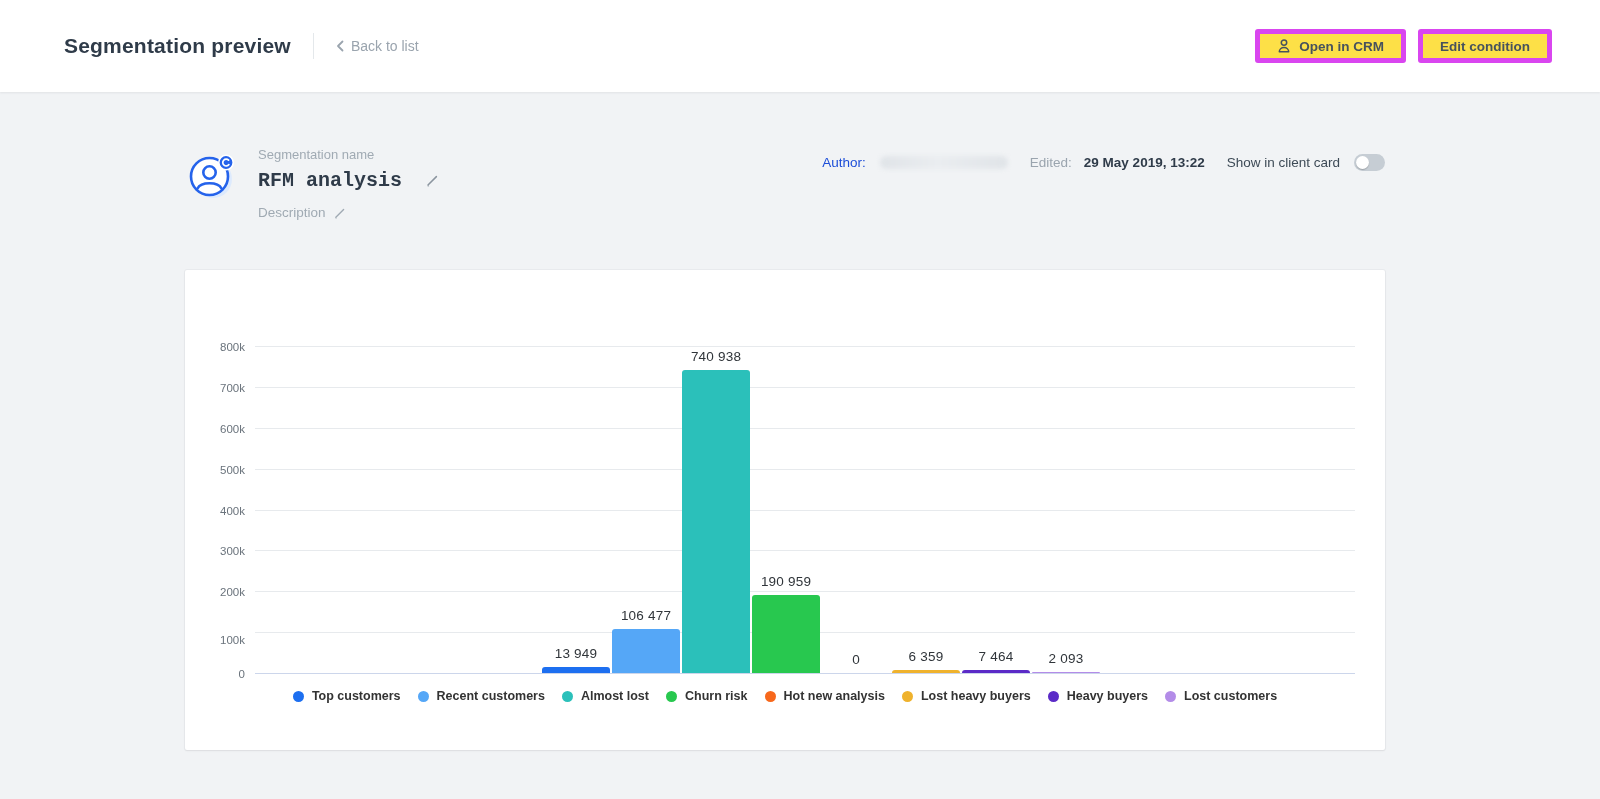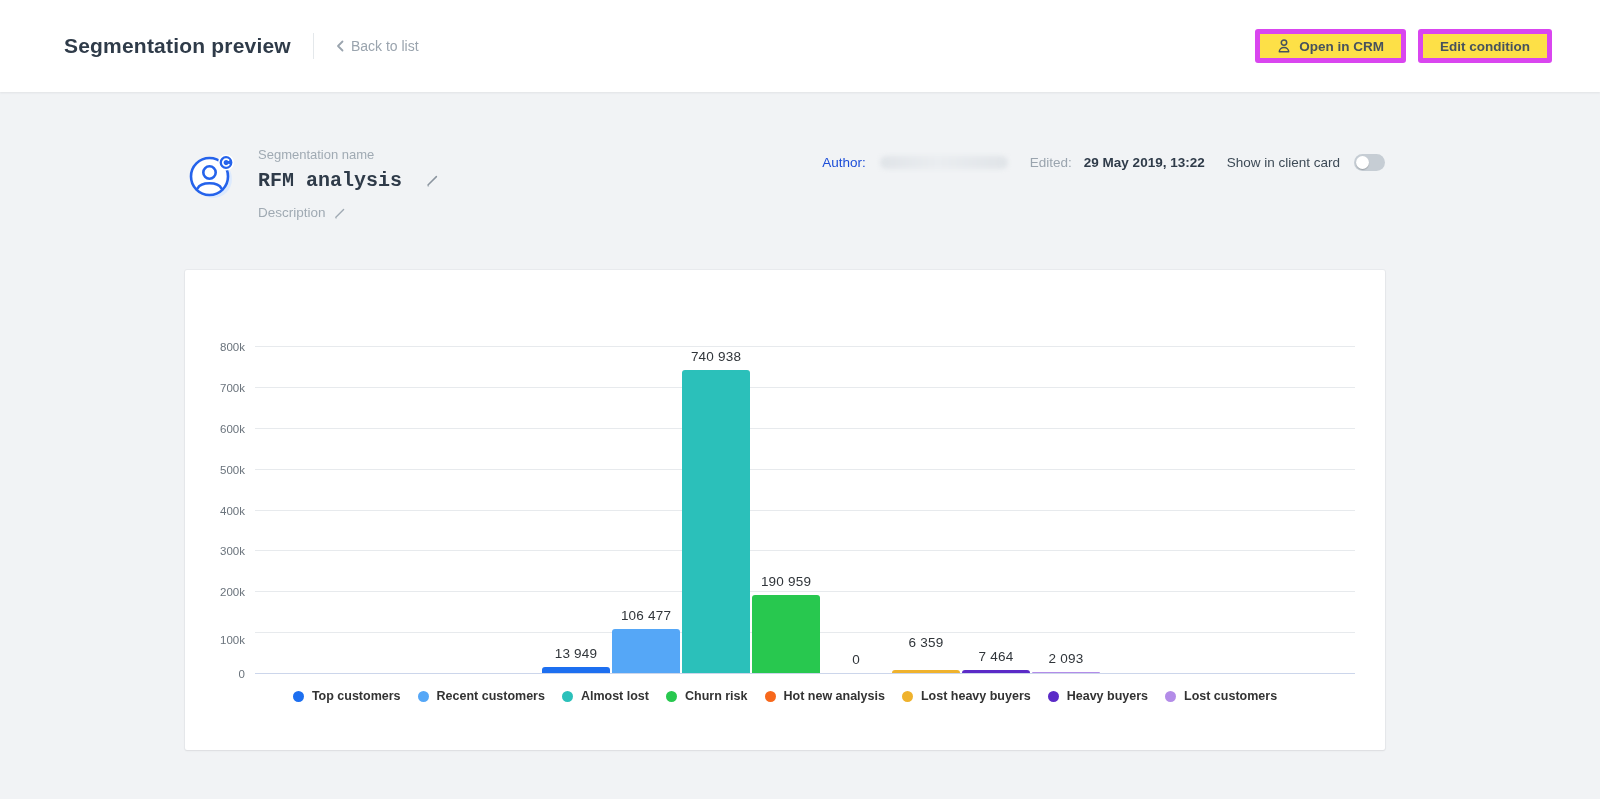--- a/index.html
+++ b/index.html
@@ -188,21 +188,21 @@
       <div class="bar" style="left: 287px; height: 6px; background: rgb(29, 111, 240);"></div>
       <div class="bar-value" style="left: 321px; bottom: 13px;">13 949</div>
       <div class="bar" style="left: 357px; height: 44px; background: rgb(85, 167, 247);"></div>
       <div class="bar-value" style="left: 391px; bottom: 51px;">106 477</div>
       <div class="bar" style="left: 427px; height: 303px; background: rgb(43, 192, 186);"></div>
       <div class="bar-value" style="left: 461px; bottom: 310px;">740 938</div>
       <div class="bar" style="left: 497px; height: 78px; background: rgb(40, 200, 79);"></div>
       <div class="bar-value" style="left: 531px; bottom: 85px;">190 959</div>
       <div class="bar-value" style="left: 601px; bottom: 7px;">0</div>
       <div class="bar" style="left: 637px; height: 3px; background: rgb(239, 178, 45);"></div>
-      <div class="bar-value" style="left: 671px; bottom: 24px;">6 359</div>
+      <div class="bar-value" style="left: 671px; bottom: 10px;">6 359</div>
       <div class="bar" style="left: 707px; height: 3px; background: rgb(91, 43, 199);"></div>
       <div class="bar-value" style="left: 741px; bottom: 10px;">7 464</div>
       <div class="bar" style="left: 777px; height: 1px; background: rgb(179, 140, 232);"></div>
       <div class="bar-value" style="left: 811px; bottom: 8px;">2 093</div>
     </div>
   <div class="legend">
       <div class="legend-item">
         <span class="legend-dot" style="background: rgb(29, 111, 240);"></span>
         <span class="legend-label">Top customers</span>
       </div>

